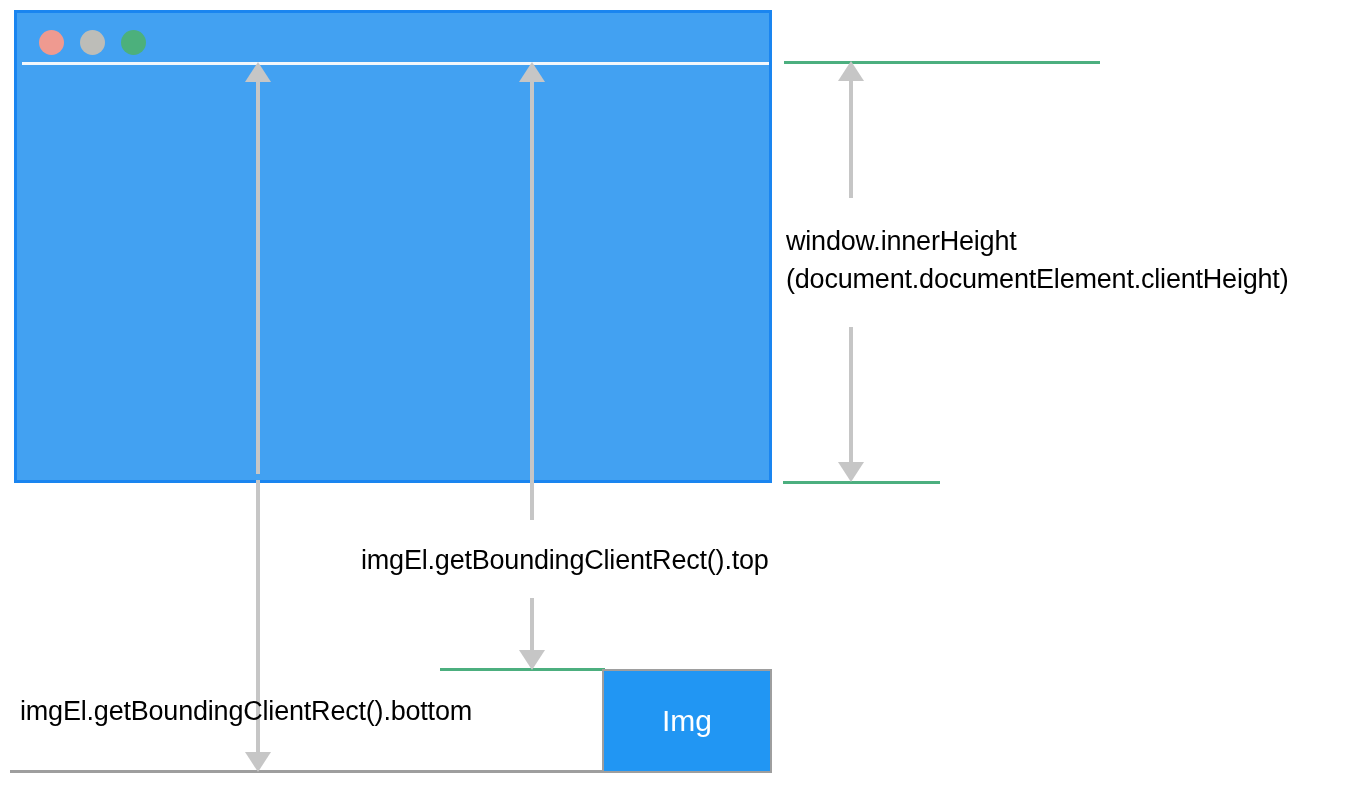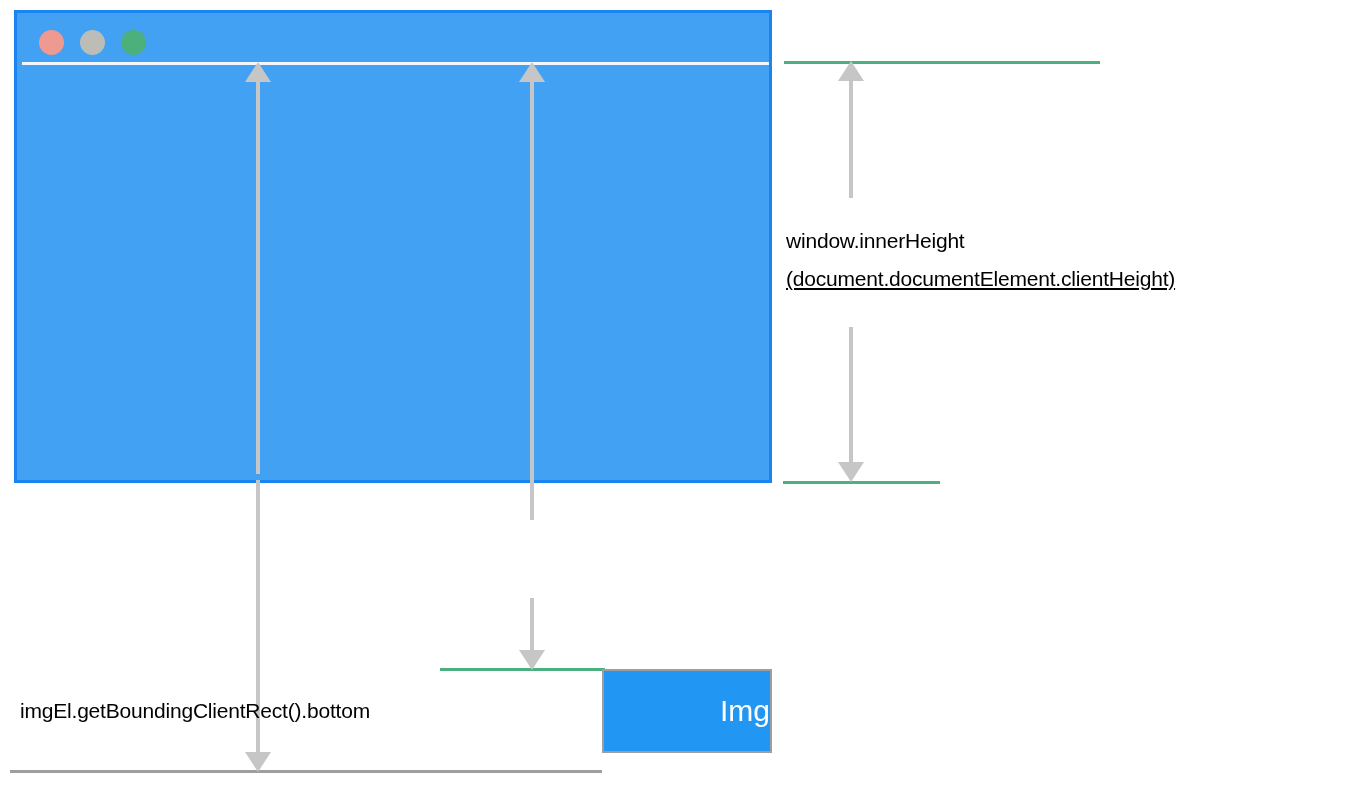--- a/index.html
+++ b/index.html
@@ -122,52 +122,52 @@
   .a-inner-mid    { left: 519px; top: 62px;  height: 458px; }
   .a-bottom-left  { left: 245px; top: 480px; height: 292px; }
   .a-top-label    { left: 519px; top: 598px; height: 72px;  }
   .a-win-up       { left: 838px; top: 61px;  height: 137px; }
   .a-win-down     { left: 838px; top: 327px; height: 155px; }
 
   
   .label {
     position: absolute;
     color: #000000;
-    font-size: 21px;
+    font-size: 27px;
     line-height: 38px;
     white-space: nowrap;
     letter-spacing: -0.2px;
   }
   .lbl-inner-height {
     left: 786px;
     top: 222px;
   }
-  .lbl-inner-height .line2 { display: block; text-decoration: underline; }
+  .lbl-inner-height .line2 { display: block; }
   .lbl-rect-top {
     left: 361px;
     top: 541px;
   }
   .lbl-rect-bottom {
     left: 20px;
     top: 692px;
   }
 
   
   .img-box {
     position: absolute;
     left: 602px;
     top: 669px;
     width: 170px;
-    height: 84px;
+    height: 104px;
     background: #2196f3;
     border: 2px solid #9e9e9e;
     box-sizing: border-box;
     display: flex;
     align-items: center;
-    justify-content: flex-end;
+    justify-content: center;
   }
   .img-box .img-label {
     color: #ffffff;
     font-size: 30px;
     line-height: 30px;
   }
 </style>
 </head>
 <body>
 
@@ -213,20 +213,21 @@
   <div class="arrow down a-win-down">
     <span class="shaft"></span>
       <span class="head"></span>
   </div>
 
   <div class="label lbl-inner-height">
     <span class="line1">window.innerHeight</span>
     <span class="line2">(document.documentElement.clientHeight)</span>
   </div>
 
+  <div class="label lbl-rect-top">imgEl.getBoundingClientRect().top</div>
 
   <div class="label lbl-rect-bottom">imgEl.getBoundingClientRect().bottom</div>
 
   <div class="img-box">
     <span class="img-label">Img</span>
   </div>
 
 </div>
 
 </body></html>

